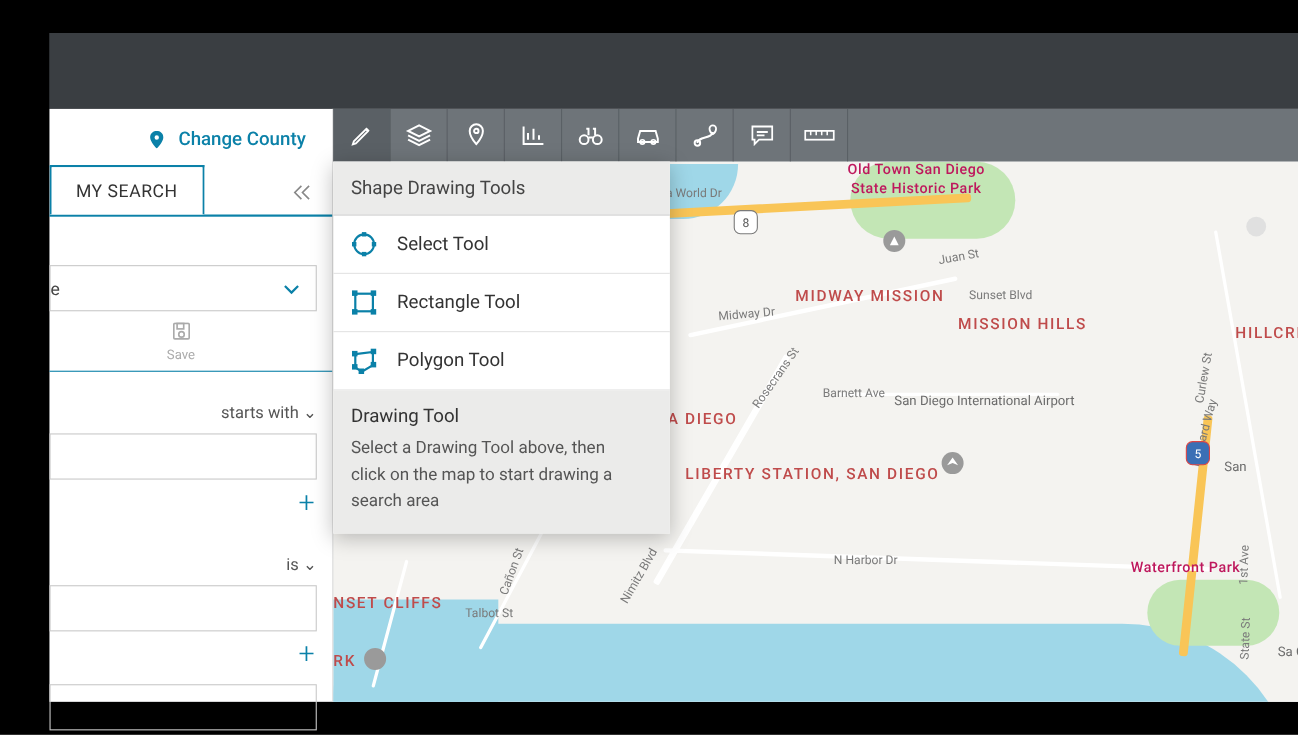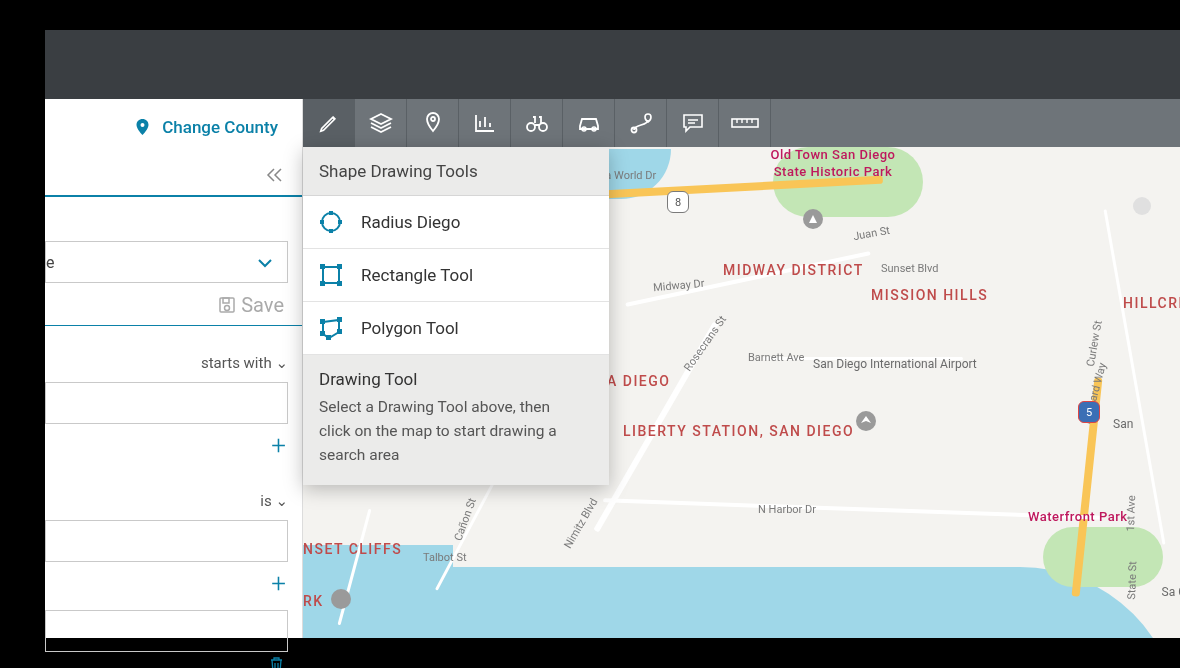--- a/index.html
+++ b/index.html
@@ -82,23 +82,24 @@
       color: #444;
       font-size: 16px;
     }
     .dd-text { padding-left: 0; color:#444; }
     .chev { color: #0b81a8; }
     .save-row {
       display: flex;
       justify-content: flex-end;
       padding: 10px 18px 8px 0;
       color: #aaa;
-      font-size: 20px;
+      font-size: 12px;
       gap: 6px;
       align-items: center;
+      flex-direction: column;
     }
     .divider { height: 1px; background: #0b81a8; margin: 0 0 0 0; }
     .filter-label {
       text-align: right;
       padding: 28px 14px 6px 0;
       color: #555;
       font-size: 15px;
     }
     .filter-input {
       border: 1px solid #c9c9c9;
@@ -232,20 +233,23 @@
     <div class="sidebar">
       <div class="change-county">
         <span class="pin-icon">
           <svg width="13" height="16" viewBox="0 0 13 16">
               <path d="M6.5 0C3 0 0.5 2.5 0.5 6c0 4 6 10 6 10s6-6 6-10C12.5 2.5 10 0 6.5 0zM6.5 8a2 2 0 110-4 2 2 0 010 4z" fill="#0b81a8"></path>
             </svg>
         </span>
         <span>Change County</span>
       </div>
       <div class="tab-row">
+        <div class="tab">
+          <span>MY SEARCH</span>
+        </div>
         <div class="collapse-btn">
           <svg width="18" height="16" viewBox="0 0 18 16">
               <path d="M8 2L2 8l6 6M15 2L9 8l6 6" stroke="#888" stroke-width="1.5" fill="none"></path>
             </svg>
         </div>
       </div>
 
       <div class="dropdown">
         <span class="dd-text" style="padding-left:0;">e</span>
         <span class="chev">
@@ -375,21 +379,21 @@
         <div class="map-label" style="left:445px;top:204px;">Barnett Ave</div>
         <div class="map-label" style="left:455px;top:356px;">N Harbor Dr</div>
         <div class="map-label" style="left:760px;top:240px;transform:rotate(-75deg);">Reynard Way</div>
         <div class="map-label" style="left:768px;top:190px;transform:rotate(-80deg);">Curlew St</div>
         <div class="map-label" style="left:810px;top:360px;transform:rotate(-88deg);">1st Ave</div>
         <div class="map-label" style="left:810px;top:427px;transform:rotate(-88deg);">State St</div>
         <div class="map-label" style="left:250px;top:370px;transform:rotate(-60deg);">Nimitz Blvd</div>
         <div class="map-label" style="left:120px;top:404px;">Talbot St</div>
         <div class="map-label" style="left:140px;top:366px;transform:rotate(-70deg);">Cañon St</div>
 
-        <div class="district" style="left:420px;top:114px;line-height:1.3;"><span>MIDWAY DISTRICT</span></div>
+        <div class="district" style="left:420px;top:114px;line-height:1.3;"><span>MIDWAY MISSION</span></div>
         <div class="district" style="left:568px;top:140px;">MISSION HILLS</div>
         <div class="district" style="left:820px;top:148px;">HILLCRE</div>
         <div class="district" style="left:304px;top:226px;">A DIEGO</div>
         <div class="district" style="left:320px;top:275px;line-height:1.35;width:120px;"><span>LIBERTY STATION, SAN DIEGO</span></div>
         <div class="district" style="left:0;top:394px;">NSET CLIFFS</div>
         <div class="district" style="left:0;top:446px;">RK</div>
 
         <div class="parklabel" style="left:460px;top:0px;width:140px;text-align:center;line-height:1.3;"><span>Old Town San Diego State Historic Park</span></div>
         <div class="poi" style="left:510px;top:210px;width:110px;line-height:1.3;"><span>San Diego International Airport</span></div>
         <div class="parklabel" style="left:725px;top:362px;width:100px;line-height:1.25;"><span>Waterfront Park</span></div>
@@ -416,21 +420,21 @@
       <div class="panel">
         <div class="panel-header">Shape Drawing Tools</div>
         <div class="panel-item">
           <svg width="24" height="24" viewBox="0 0 24 24">
               <path d="M12 3a9 9 0 100 18 9 9 0 000-18z" stroke="#0b81a8" stroke-width="2" fill="none"></path>
               <rect x="10" y="1" width="4" height="4" fill="#0b81a8"></rect>
               <rect x="10" y="19" width="4" height="4" fill="#0b81a8"></rect>
               <rect x="1" y="10" width="4" height="4" fill="#0b81a8"></rect>
               <rect x="19" y="10" width="4" height="4" fill="#0b81a8"></rect>
             </svg>
-          <span>Radius Diego</span>
+          <span>Select Tool</span>
         </div>
         <div class="panel-item">
           <svg width="24" height="24" viewBox="0 0 24 24">
               <rect x="4" y="4" width="16" height="16" stroke="#0b81a8" stroke-width="2" fill="none"></rect>
               <rect x="1" y="1" width="5" height="5" fill="#0b81a8"></rect>
               <rect x="18" y="1" width="5" height="5" fill="#0b81a8"></rect>
               <rect x="1" y="18" width="5" height="5" fill="#0b81a8"></rect>
               <rect x="18" y="18" width="5" height="5" fill="#0b81a8"></rect>
             </svg>
           <span>Rectangle Tool</span>

